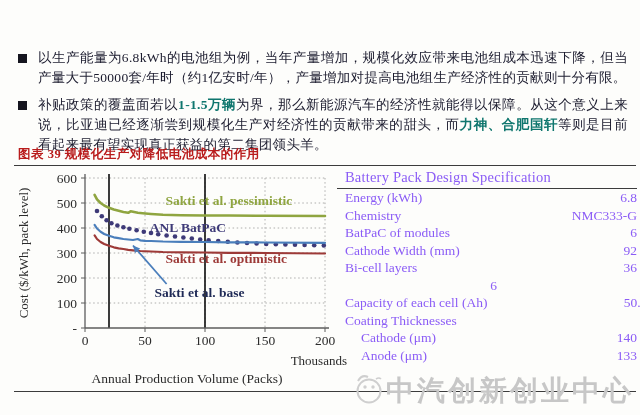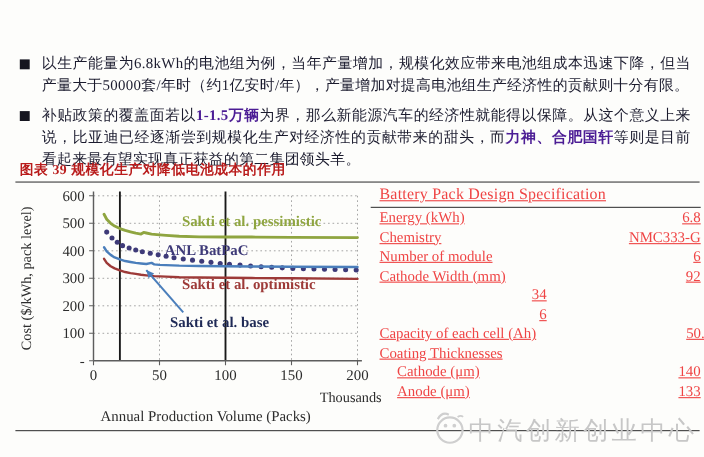--- a/index.html
+++ b/index.html
@@ -7,40 +7,40 @@
     width:640px;height:415px;overflow:hidden;background:#fdfdfb;
     font-family:"Liberation Serif","DejaVu Serif",serif;
     position:relative;
   }
   .page{position:absolute;inset:0;}
   
   .bullets{position:absolute;left:16px;top:8px;width:612px;margin-top:40px;}
   .bullet{display:flex;margin-bottom:7px;}
   .bullet .sq{flex:0 0 9px;width:9px;height:9px;background:#15151f;margin:6px 11px 0 2px;}
   .bullet p{margin:0;font-size:13.5px;line-height:20px;color:#1b1b2e;text-align:justify;letter-spacing:0.3px;}
-  .bullet .red{color:#4c1d95;font-weight:bold;}
+  .bullet .red{color:#0f766e;font-weight:bold;}
   
   .fig-title{position:absolute;left:18px;top:146px;font-size:12.5px;font-weight:bold;color:#b91c1c;letter-spacing:0.5px;}
   .rule-top{position:absolute;left:14px;top:165px;width:622px;height:0;border-top:1.6px solid #3c3c3c;}
   .rule-bottom{position:absolute;left:14px;top:391px;width:622px;height:0;border-top:1.6px solid #3c3c3c;}
   
   .chart-wrap{position:absolute;left:15px;top:168px;width:335px;height:222px;}
   
-  .spec-table{position:absolute;left:337px;top:168px;width:300px;color:#ef4444;text-decoration:underline;}
+  .spec-table{position:absolute;left:337px;top:168px;width:300px;color:#8b5cf6;}
   .spec-table .thead{font-size:14.5px;padding:1px 0 2px 8px;border-bottom:1.4px solid #3c3c3c;letter-spacing:0.2px;}
   .trow{display:flex;height:17.5px;line-height:17.5px;font-size:13.5px;}
   .trow .lbl{flex:1;padding-left:8px;white-space:nowrap;}
   .trow.indent .lbl{padding-left:24px;}
   .trow .val{flex:0 0 160px;text-align:right;}
   
   .source{position:absolute;left:18px;top:396px;font-size:10.5px;color:#222;}
   .source b{letter-spacing:1px;}
   
   .watermark{position:absolute;right:6px;top:371px;display:flex;align-items:center;color:#c7c7c7;}
-  .watermark .wm-text{font-family:"Liberation Sans","DejaVu Sans",sans-serif;font-size:23px;letter-spacing:3px;font-weight:normal;}
+  .watermark .wm-text{font-family:"Liberation Sans","DejaVu Sans",sans-serif;font-size:28px;letter-spacing:3px;font-weight:bold;}
 </style>
 </head>
 <body>
 
 <div class="page">
 
   <div class="bullets">
       <div class="bullet">
         <span class="sq"></span>
         <p><span>以生产能量为6.8kWh的电池组为例，当年产量增加，规模化效应带来电池组成本迅速下降，但当产量大于50000套/年时（约1亿安时/年），产量增加对提高电池组生产经济性的贡献则十分有限。</span></p>
@@ -143,29 +143,30 @@
     <div>
         <div class="trow">
           <span class="lbl">Energy (kWh)</span>
           <span class="val">6.8</span>
         </div>
         <div class="trow">
           <span class="lbl">Chemistry</span>
           <span class="val">NMC333-G</span>
         </div>
         <div class="trow">
-          <span class="lbl">Number of module</span>
+          <span class="lbl">BatPaC of modules</span>
           <span class="val">6</span>
         </div>
         <div class="trow">
           <span class="lbl">Cathode Width (mm)</span>
           <span class="val">92</span>
         </div>
         <div class="trow">
-          <span class="val">34</span>
+          <span class="lbl">Bi-cell layers</span>
+          <span class="val">36</span>
         </div>
         <div class="trow">
           <span class="val">6</span>
         </div>
         <div class="trow">
           <span class="lbl">Capacity of each cell (Ah)</span>
           <span class="val">50.8</span>
         </div>
         <div class="trow">
           <span class="lbl">Coating Thicknesses</span>

